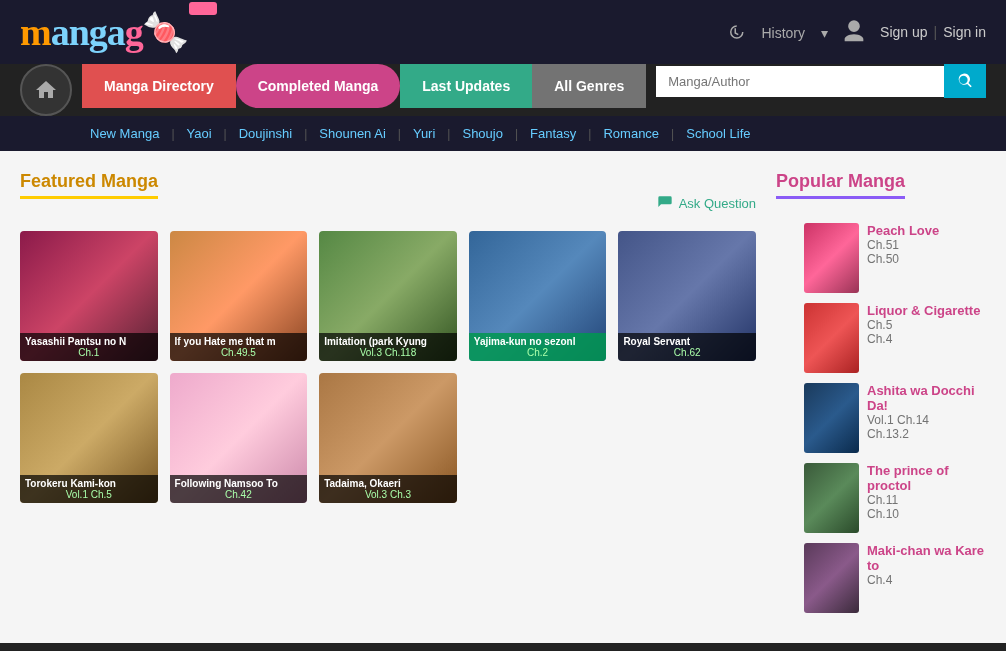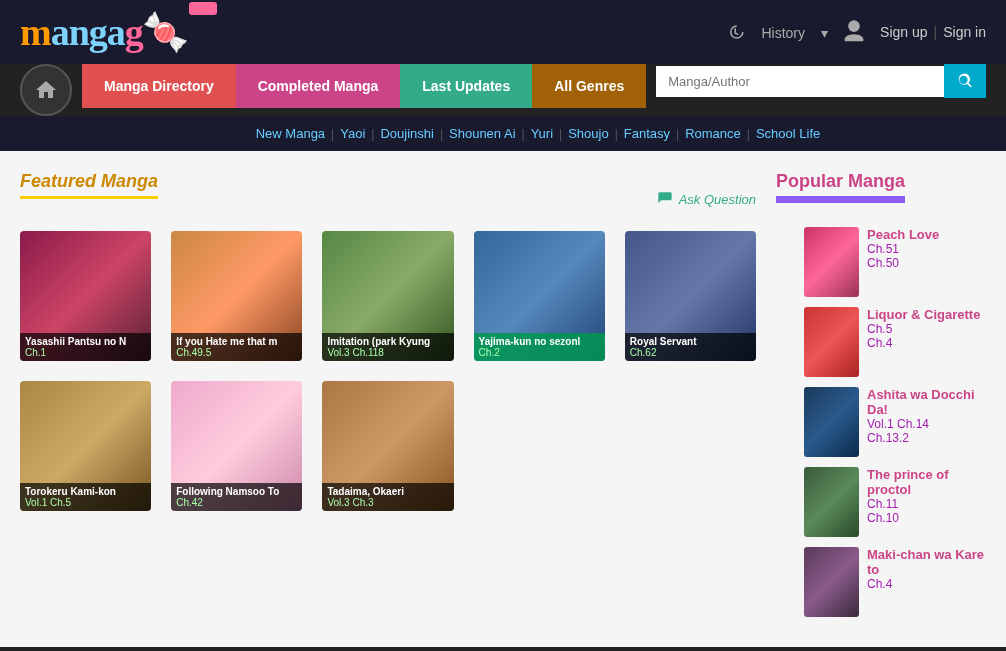--- a/index.html
+++ b/index.html
@@ -15,77 +15,77 @@
     .header-right .auth-links { display: flex; align-items: center; gap: 6px; }
     .header-right .auth-links a { color: #ccc; text-decoration: none; cursor: pointer; }
     .separator { color: #555; }
 
     
     .nav-tabs { display: flex; align-items: flex-start; background: #222; padding: 0 20px; }
     .home-icon-wrap { background: #333; border: 2px solid #555; border-radius: 50%; width: 52px; height: 52px; display: flex; align-items: center; justify-content: center; margin-right: 10px; cursor: pointer; flex-shrink: 0; }
     .home-icon-wrap svg { width: 24px; height: 24px; fill: #aaa; }
     .tab { padding: 14px 22px; font-size: 14px; font-weight: bold; cursor: pointer; white-space: nowrap; }
     .tab-red { background: #e05050; color: #fff; }
-    .tab-pink { background: #cc4488; color: #fff; }
+    .tab-pink { background: #cc4488; color: #fff; border-radius: 22px; }
     .tab-green { background: #33aa88; color: #fff; }
-    .tab-yellow { background: #a16207; color: #fff; }
+    .tab-yellow { background: #737373; color: #fff; }
     .search-area { flex: 1; display: flex; align-items: center; padding-left: 10px; }
     .search-input { flex: 1; padding: 8px 12px; background: #fff; color: #333; border: none; outline: none; font-size: 13px; }
     .search-btn { background: #00aacc; border: none; padding: 8px 12px; cursor: pointer; display: flex; align-items: center; }
     .search-btn svg { width: 18px; height: 18px; fill: #fff; }
 
     
-    .genre-nav { background: #1a1a2e; padding: 10px 20px 10px 90px; display: flex; gap: 6px; align-items: center; flex-wrap: wrap; justify-content: center; }
+    .genre-nav { background: #1a1a2e; padding: 10px 20px 10px 90px; display: flex; gap: 12px; align-items: center; flex-wrap: wrap; }
     .genre-nav a { color: #66ccff; text-decoration: none; font-size: 13px; cursor: pointer; }
     .genre-sep { color: #555; font-size: 12px; }
 
     
     .main-content { display: flex; gap: 20px; padding: 20px; background: #f5f5f5; min-height: 400px; }
     .left-panel { flex: 1; }
     .right-panel { width: 210px; flex-shrink: 0; }
 
     
     .section-title { font-size: 18px; font-weight: bold; color: #cc8800; border-bottom: 3px solid #ffcc00; padding-bottom: 4px; margin-bottom: 16px; display: inline-block; }
     .ask-question { display: flex; align-items: center; gap: 6px; color: #33aa88; font-size: 13px; cursor: pointer; float: right; margin-top: 20px; }
-    .section-header { display: flex; align-items: flex-start; justify-content: space-between; margin-bottom: 16px; font-style: italic; }
-
-    .manga-grid { display: grid; grid-template-columns: repeat(5, 1fr); gap: 20px; margin-bottom: 16px; }
+    .section-header { display: flex; align-items: center; justify-content: space-between; margin-bottom: 16px; }
+
+    .manga-grid { display: grid; grid-template-columns: repeat(5, 1fr); gap: 12px; margin-bottom: 16px; }
     .manga-card { background: #ccc; border-radius: 4px; overflow: hidden; cursor: pointer; position: relative; }
     .manga-thumb-placeholder { width: 100%; height: 130px; }
 
     
     .card-1 .manga-thumb-placeholder { background: linear-gradient(135deg, #8B1A4A, #cc4466, #552233); }
     .card-2 .manga-thumb-placeholder { background: linear-gradient(135deg, #cc8844, #ff9966, #884422); }
     .card-3 .manga-thumb-placeholder { background: linear-gradient(135deg, #558844, #88aa66, #335522); }
     .card-4 .manga-thumb-placeholder { background: linear-gradient(135deg, #336699, #5588bb, #224477); }
     .card-5 .manga-thumb-placeholder { background: linear-gradient(135deg, #884466, #cc6688, #552244); }
     .card-6 .manga-thumb-placeholder { background: linear-gradient(135deg, #445588, #6677aa, #223366); }
     .card-7 .manga-thumb-placeholder { background: linear-gradient(135deg, #aa8844, #ccaa66, #775522); }
     .card-8 .manga-thumb-placeholder { background: linear-gradient(135deg, #eeaacc, #ffccdd, #cc88aa); }
     .card-9 .manga-thumb-placeholder { background: linear-gradient(135deg, #aa7744, #cc9966, #885522); }
     .card-10 .manga-thumb-placeholder { background: linear-gradient(135deg, #ccbbaa, #ddd, #aa9988); }
 
     
     .chapter-badge { position: absolute; bottom: 0; left: 0; right: 0; background: rgba(0,0,0,0.7); padding: 3px 5px; }
     .badge-green { background: rgba(0,150,80,0.85); }
     .badge-title { font-size: 10px; color: #fff; font-weight: bold; white-space: nowrap; overflow: hidden; text-overflow: ellipsis; }
-    .badge-ch { font-size: 10px; color: #aaffaa; }
+    .badge-ch { font-size: 10px; color: #aaffaa; text-align: center; }
     .badge-yellow { background: rgba(200,160,0,0.85); }
 
     
-    .popular-title { font-size: 18px; font-weight: bold; color: #cc4488; border-bottom: 7px solid #8b5cf6; padding-bottom: 4px; margin-bottom: 12px; display: inline-block; }
+    .popular-title { font-size: 18px; font-weight: bold; color: #cc4488; border-bottom: 3px solid #8b5cf6; padding-bottom: 4px; margin-bottom: 12px; display: inline-block; }
     .popular-item { display: flex; gap: 8px; margin-bottom: 10px; cursor: pointer; align-items: flex-start; padding-left: 28px; }
     .popular-thumb { width: 55px; height: 70px; border-radius: 3px; flex-shrink: 0; }
     .pop-1 { background: linear-gradient(135deg, #cc3366, #ff6699, #993355); }
     .pop-2 { background: linear-gradient(135deg, #cc3333, #ee5555, #aa2222); }
     .pop-3 { background: linear-gradient(135deg, #1a3a5c, #2a5a8c, #0a2a4c); }
     .pop-4 { background: linear-gradient(135deg, #3a5a3a, #5a8a5a, #2a4a2a); }
     .pop-5 { background: linear-gradient(135deg, #5a3a5a, #8a5a8a, #3a2a3a); }
     .popular-info .pop-title { font-size: 13px; color: #cc4488; font-weight: bold; }
-    .popular-info .pop-ch { font-size: 12px; color: #a21caf; }
+    .popular-info .pop-ch { font-size: 12px; color: #737373; }
 
     
     .bottom-bar { background: #222; padding: 8px 20px; display: flex; gap: 20px; align-items: center; }
 
     .manga-card { position: relative; }
   </style>
 </head>
 <body>
 
 <div class="header">

